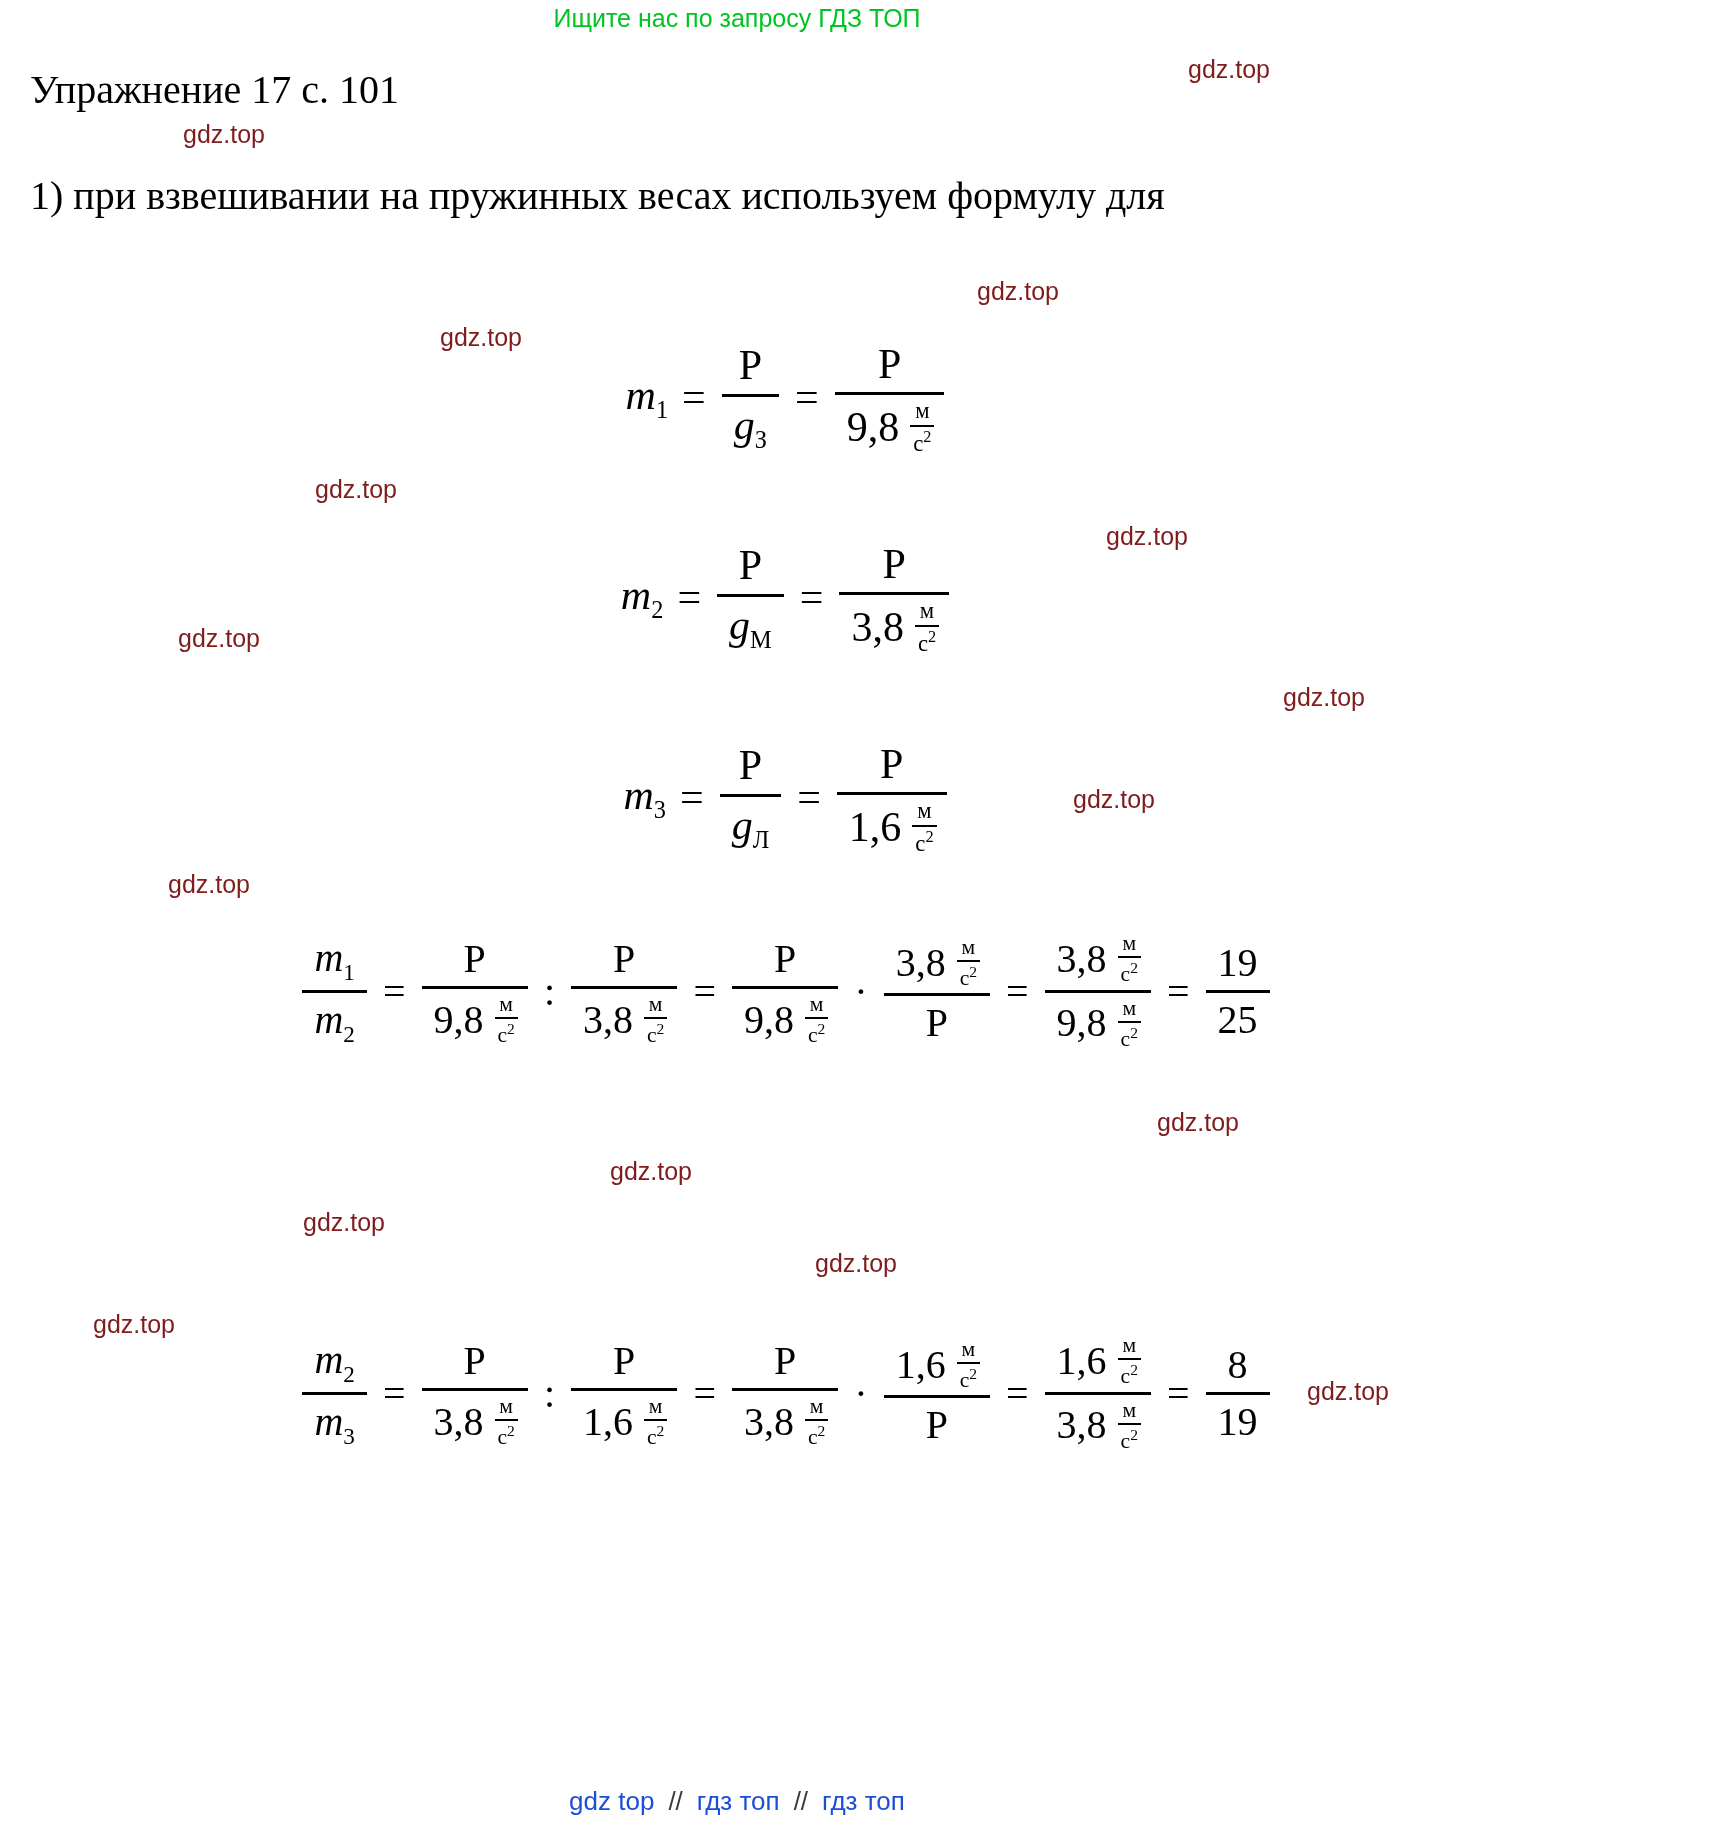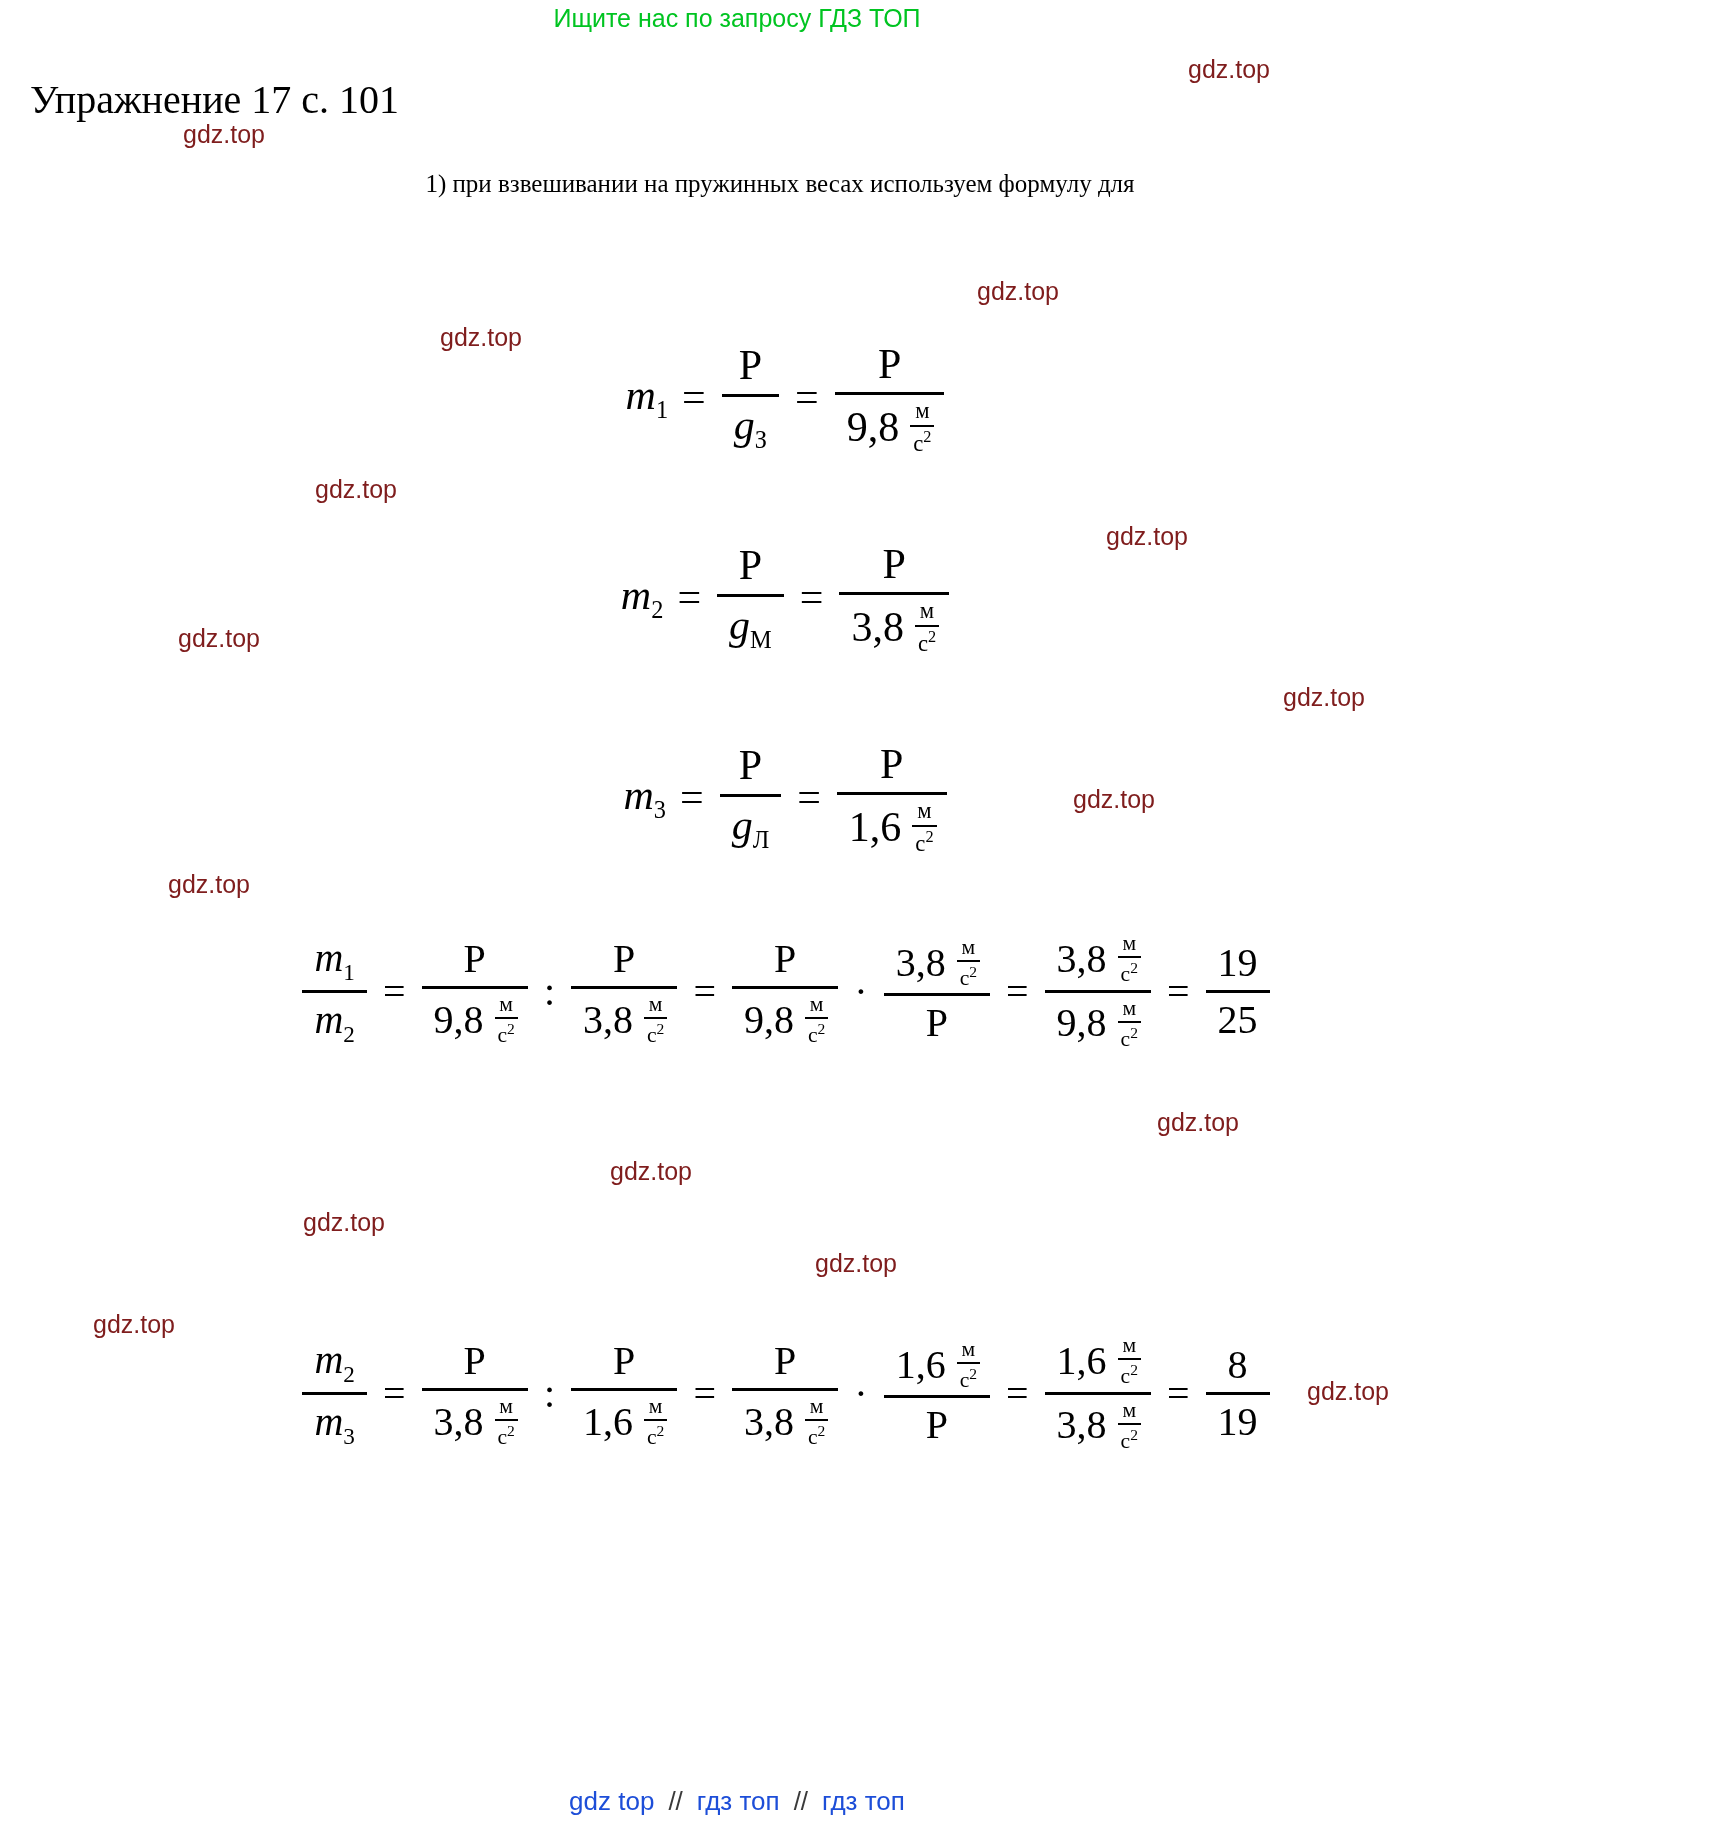--- a/index.html
+++ b/index.html
@@ -18,28 +18,27 @@
     font-family:"Liberation Sans", sans-serif;
     font-size:25px; color:#00c421;
   }
   .wm {
     position:absolute;
     font-family:"Liberation Sans", sans-serif;
     font-size:25px; color:#7f1d1d;
     white-space:nowrap;
   }
   .title {
-    position:absolute; left:30px; top:76px;
+    position:absolute; left:30px; top:66px;
     font-size:40px;
   }
   .para {
     position:absolute; left:30px; top:162px;
-    font-size:25px; line-height:1.72;
+    font-size:40px; line-height:1.72;
     width:1500px;
-    text-align:center;
   }
   .eq {
     position:absolute; left:0; width:100%;
     display:flex; justify-content:center; align-items:center;
     transform:translateX(-78px);
     font-family:"Liberation Serif", serif;
   }
   .mi { font-style:italic; padding:0 2px; }
   .mr, .mn { padding:0 2px; }
   sub { font-size:0.58em; font-style:normal; }

